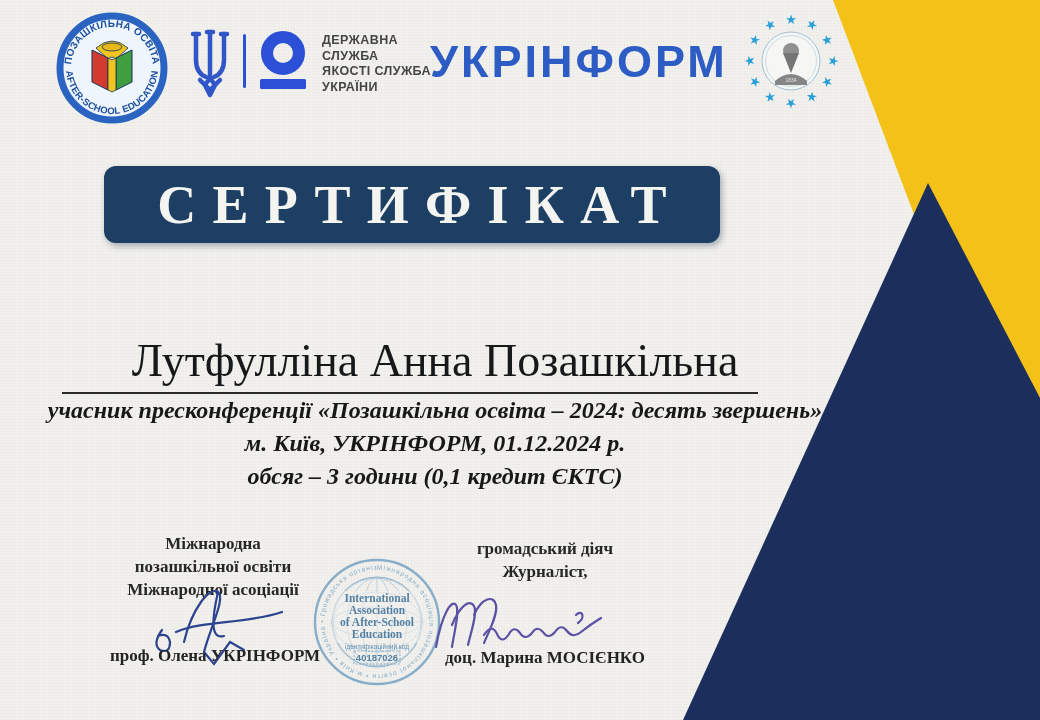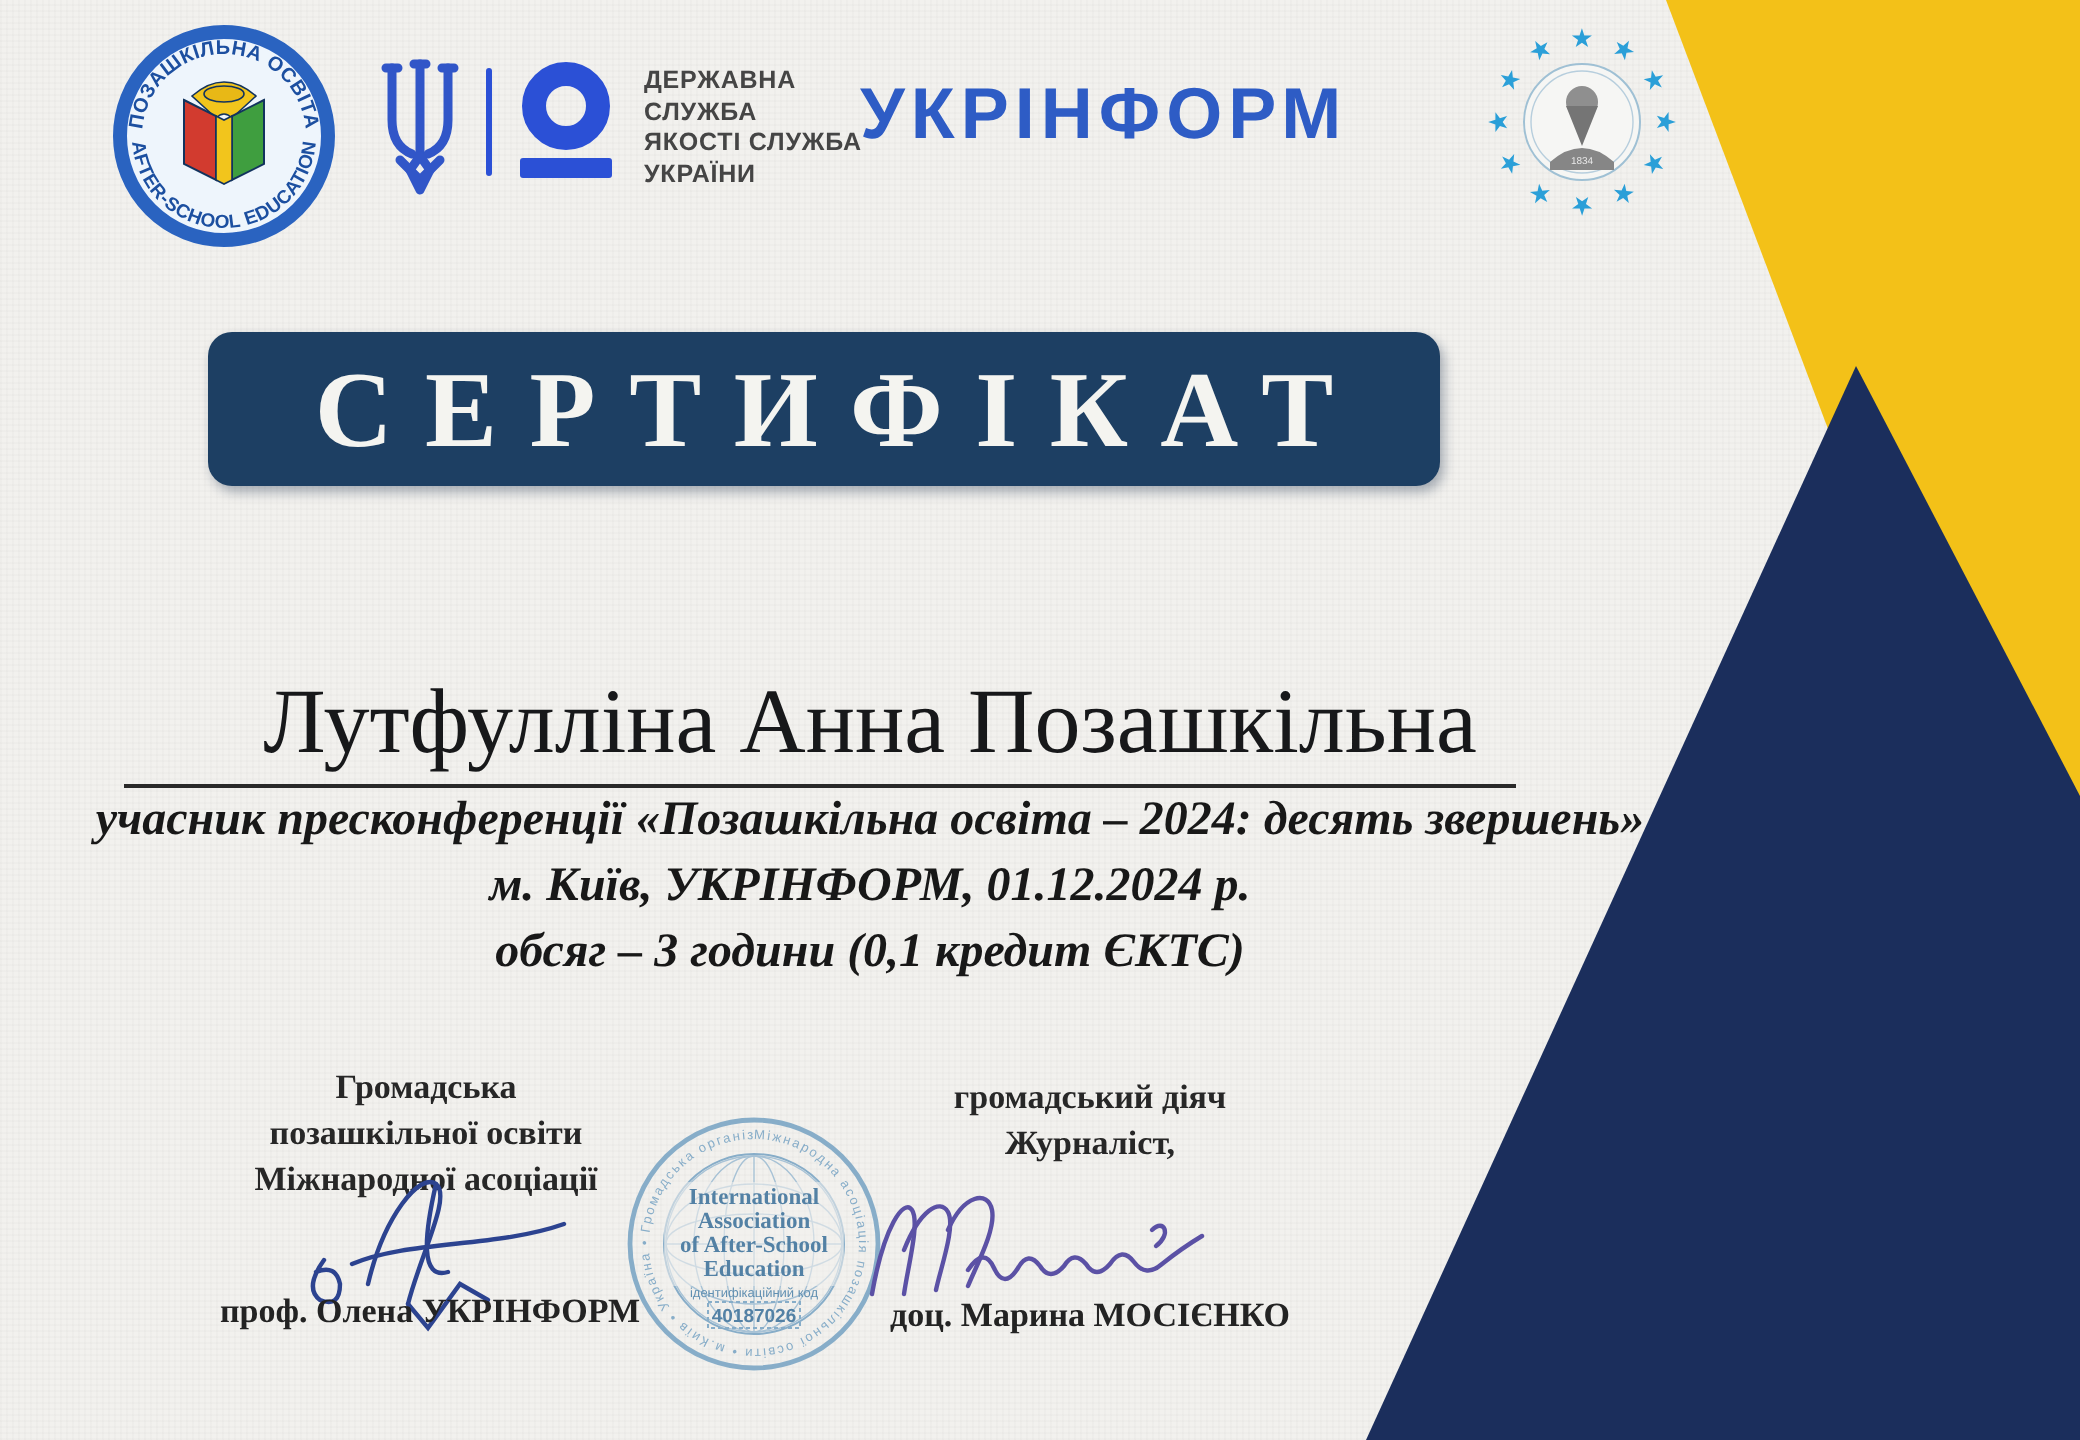--- a/index.html
+++ b/index.html
@@ -13,21 +13,21 @@
   }
   .bg-shapes{position:absolute;inset:0;z-index:0;}
   .abs{position:absolute;}
 
   
   .logo-afterschool{left:56px;top:12px;width:112px;height:112px;}
   .trident{left:186px;top:28px;width:48px;height:72px;}
   .vdivider{left:243px;top:34px;width:3px;height:54px;background:#2b50d6;border-radius:2px;}
   .gov-logo{left:258px;top:29px;width:50px;height:70px;}
   .gov-text{left:322px;top:33px;color:#454545;font-size:12.5px;line-height:15.5px;font-weight:700;letter-spacing:0.4px;}
-  .ukrinform{left:430px;top:36px;color:#2e5cc5;font-size:36px;font-weight:bold;letter-spacing:3px;}
+  .ukrinform{left:430px;top:36px;color:#2e5cc5;font-size:45px;font-weight:bold;letter-spacing:3px;}
   .emblem{left:740px;top:10px;width:102px;height:102px;}
   .emblem-star{position:absolute;left:50%;top:50%;width:0;height:0;color:#2a9fd8;font-size:13px;z-index:1;}
   .emblem-star::before{content:"★";position:absolute;transform:translate(-50%,-50%);}
   .emblem-core{position:absolute;left:50%;top:50%;transform:translate(-50%,-50%);}
 
   
   .title-band{
     left:104px;top:166px;width:616px;height:77px;background:#1d3f63;border-radius:12px;
     box-shadow:2px 3px 6px rgba(20,40,70,.35);
     display:flex;align-items:center;justify-content:center;
@@ -148,21 +148,21 @@
   <div class="abs recipient z2">Лутфулліна Анна Позашкільна</div>
   <div class="abs name-underline z2"></div>
 
   <div class="abs body-lines z2">
     <div>учасник пресконференції «Позашкільна освіта – 2024: десять звершень»</div>
     <div>м. Київ, УКРІНФОРМ, 01.12.2024 р.</div>
     <div>обсяг – 3 години (0,1 кредит ЄКТС)</div>
   </div>
 
   <div class="abs role-left z2">
-    <div>Громадська</div>
+    <div>Міжнародна</div>
     <div>позашкільної освіти</div>
     <div>Міжнародної асоціації</div>
   </div>
   <svg class="abs sig-left z2" viewBox="0 0 170 88">
     <g stroke="#2c4390" stroke-width="2.2" fill="none" stroke-linecap="round">
       <path d="M14 50 Q4 64 12 70 Q22 74 22 62 Q20 52 10 56"></path>
       <path d="M36 62 C44 28 62 6 70 12 C78 18 62 48 56 72"></path>
       <path d="M70 12 C64 38 62 60 76 56"></path>
       <path d="M28 52 C56 40 100 44 134 32"></path>
       <path d="M56 72 L66 84 L82 62 L96 70"></path>

